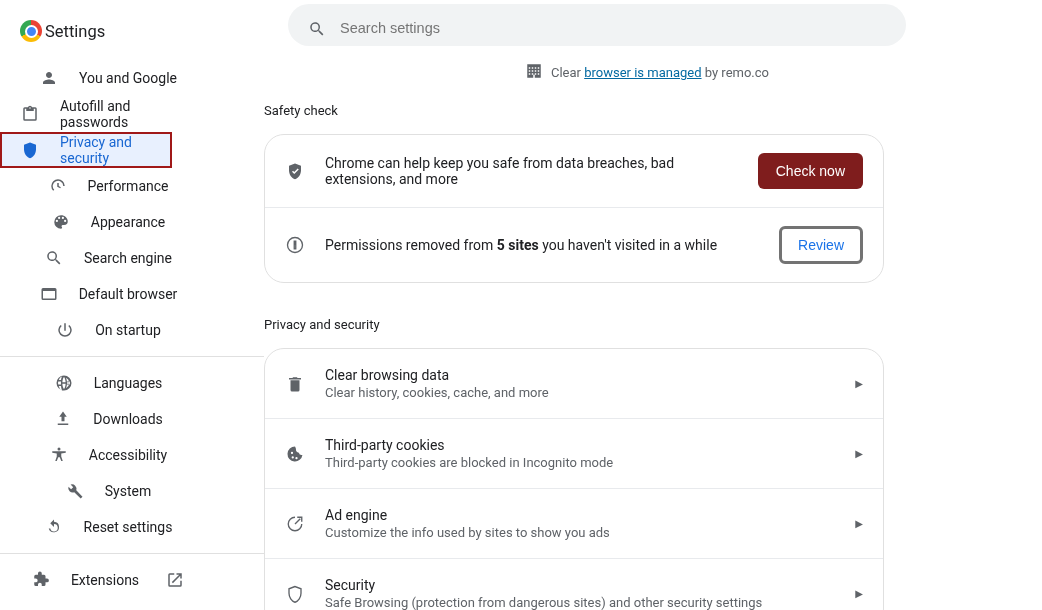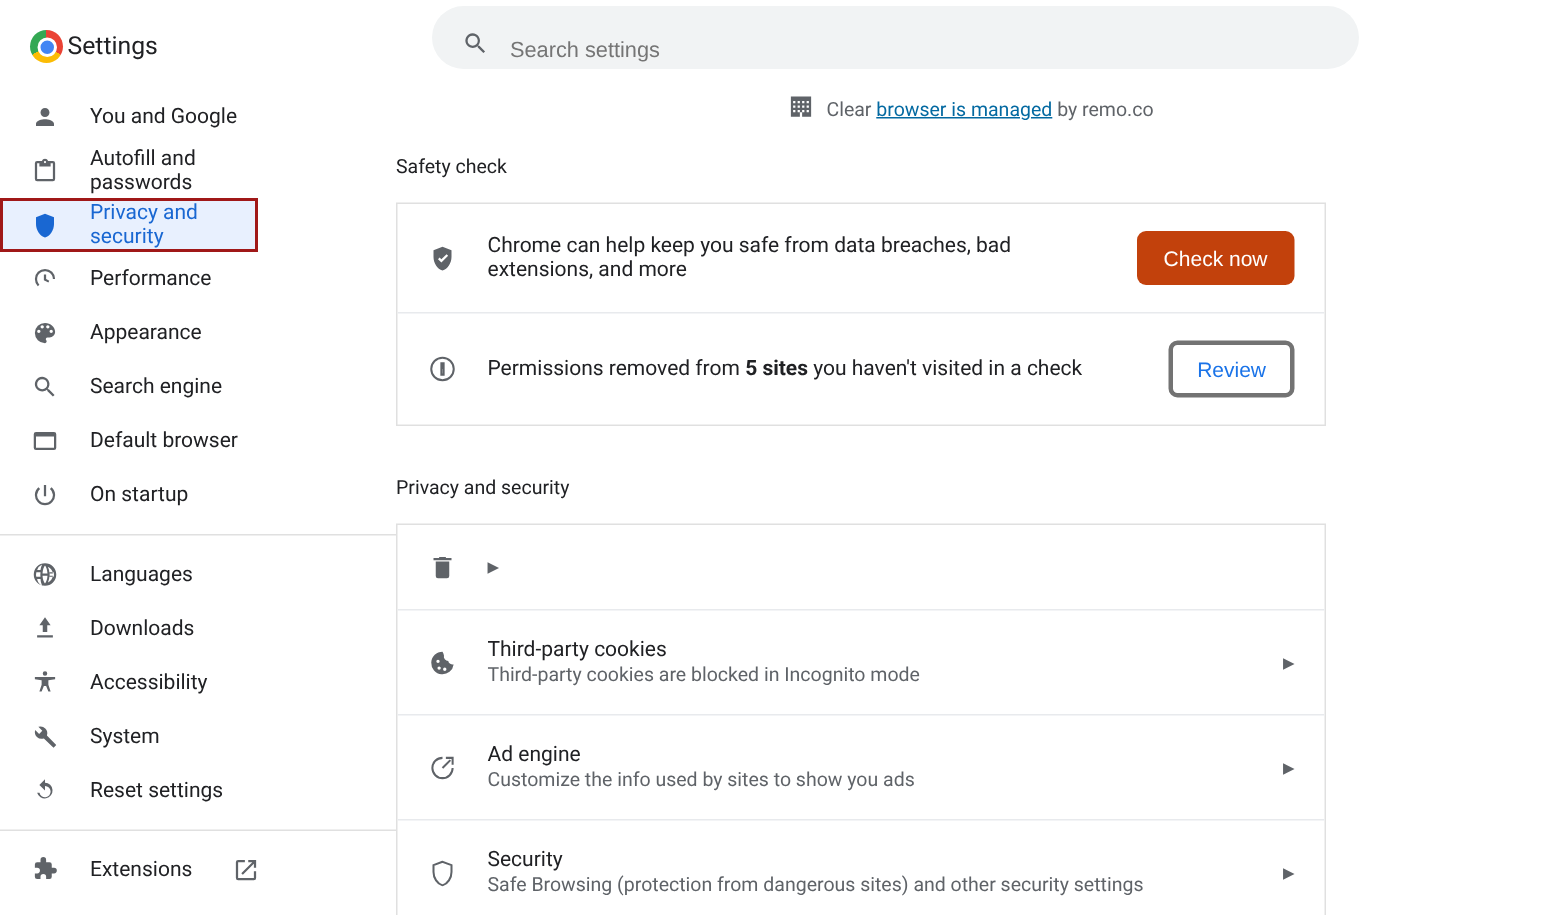--- a/index.html
+++ b/index.html
@@ -2,42 +2,42 @@
 <html><head>
   <meta charset="utf-8">
   <style>
     * { margin: 0; padding: 0; box-sizing: border-box; }
     body { font-family: "Segoe UI", Roboto, Arial, sans-serif; background: #fff; color: #202124; width: 1042px; height: 610px; overflow: hidden; }
     .app { display: flex; height: 100%; }
     .sidebar { width: 264px; flex-shrink: 0; padding-top: 14px; }
     .sidebar-header { display: flex; align-items: center; gap: 3px; padding: 6px 20px 18px 20px; font-size: 16.5px; }
     .chrome-logo { width: 22px; height: 22px; border-radius: 50%; background: conic-gradient(#ea4335 0 120deg, #fbbc05 120deg 240deg, #34a853 240deg 360deg); display:flex; align-items:center; justify-content:center; }
     .chrome-logo::after{ content:''; width:9px; height:9px; border-radius:50%; background:#4285f4; border:2px solid #fff;}
-    .nav-item { display: flex; align-items: center; gap: 20px; padding: 8px 20px; font-size: 14px; color: #202124; cursor: pointer; border-radius: 0 18px 18px 0; margin-right: 48px; height:36px;}
+    .nav-item { display: flex; align-items: center; gap: 20px; padding: 8px 20px; font-size: 14px; color: #202124; cursor: pointer; border-radius: 0 18px 18px 0; margin-right: 48px; height:36px;justify-content:center;}
     .nav-item.active { background: #e8f0fe; color: #1967d2; }
     .nav-item .icon { width: 20px; height: 20px; display: flex; align-items: center; justify-content: center; color: #5f6368; flex-shrink:0;}
     .nav-item.active .icon { color: #1967d2; }
     .nav-divider { height: 1px; background: #e0e0e0; margin: 8px 0; }
     .highlight-nav { border: 2px solid #a01818; border-radius: 0; margin-right: 92px; padding: 6px 18px;}
     .ext-icon { margin-left: 6px; }
 
     .main { flex: 1; padding: 0 36px 0 0; overflow-y: auto; }
-    .search-bar { background: #f1f3f4; border-radius: 24px; height: 42px; display: flex; align-items: flex-end; gap: 14px; padding: 4px 20px; margin: 4px 0 0 24px; width: 618px;}
+    .search-bar { background: #f1f3f4; border-radius: 24px; height: 42px; display: flex; align-items: flex-start; gap: 14px; padding: 16px 20px; margin: 4px 0 0 24px; width: 618px;}
     .search-bar input { border: none; background: transparent; outline: none; font-size: 14.5px; color: #5f6368; flex: 1; }
     .managed-banner { text-align: center; font-size: 13px; color: #5f6368; margin: 16px 0 20px 24px; display:flex; align-items:center; justify-content:center; gap:8px;}
     .managed-banner a { color: #0369a1; text-decoration: underline; }
     .section-title { font-size: 13px; color: #202124; margin: 10px 0 16px 0; font-weight: 400; }
-    .card { border: 1px solid #e0e0e0; border-radius: 0; overflow: hidden; margin-bottom: 34px; }
+    .card { border: 1px solid #e0e0e0; border-radius: 20px; overflow: hidden; margin-bottom: 34px; }
     .card-row { display: flex; align-items: center; padding: 18px 20px; gap: 20px; border-top: 1px solid #e8eaed;}
     .card-row:first-child { border-top: none; }
     .row-title { font-size: 14px; color: #202124; }
     .row-sub { font-size: 13px; color: #5f6368; margin-top: 2px; }
     .row-text { flex: 1; }
     .row-icon { width: 20px; height: 20px; color: #5f6368; display:flex; align-items:center; justify-content:center; flex-shrink:0;}
-    .btn-primary { background: #c2410c; color: #fff; border: none; border-radius: 6px; padding: 10px 18px; font-size: 14px; cursor: pointer; font-weight:500;}
+    .btn-primary { background: #7f1d1d; color: #fff; border: none; border-radius: 6px; padding: 10px 18px; font-size: 14px; cursor: pointer; font-weight:500;}
     .btn-outline { background: #fff; color: #1a73e8; border: 3px solid #737373; border-radius: 6px; padding: 8px 16px; font-size: 14px; cursor: pointer; }
     .chevron { color: #5f6368; font-size: 10px; }
     .content-col { width: 620px; margin-left: 0; }
     svg { width:18px; height:18px; fill:currentColor; }
   </style>
 </head>
 <body>
 
 <div class="app">
   <div class="sidebar">
@@ -203,35 +203,39 @@
           <button class="btn-primary">Check now</button>
         </div>
         <div class="card-row">
           <span class="row-icon">
               <svg viewBox="0 0 24 24">
                 <path d="M12 2a10 10 0 1 0 10 10A10 10 0 0 0 12 2zm1 15h-2v-6h2zm0-8h-2V7h2z" fill="none" stroke="currentColor" stroke-width="1.8"></path>
               </svg>
             </span>
           <div class="row-text">
             <div class="row-title">
-              <span>Permissions removed from </span><b>5 sites</b><span> you haven't visited in a check</span>
+              <span>Permissions removed from </span><b>5 sites</b><span> you haven't visited in a while</span>
             </div>
           </div>
           <button class="btn-outline">Review</button>
         </div>
       </div>
 
       <div class="section-title">Privacy and security</div>
       <div class="card">
         <div class="card-row">
           <span class="row-icon">
               <svg viewBox="0 0 24 24">
                 <path d="M6 7h12v13a2 2 0 0 1-2 2H8a2 2 0 0 1-2-2zM9 4V3h6v1h5v2H4V4z"></path>
               </svg>
             </span>
+          <div class="row-text">
+            <div class="row-title">Clear browsing data</div>
+            <div class="row-sub">Clear history, cookies, cache, and more</div>
+          </div>
           <span class="chevron">▶</span>
         </div>
         <div class="card-row">
           <span class="row-icon">
               <svg viewBox="0 0 24 24">
                 <path d="M12 2a10 10 0 1 0 9.9 11.3 4 4 0 0 1-4.8-3.1 4 4 0 0 1-3.8-4.9A10 10 0 0 0 12 2zM8 9a1.5 1.5 0 1 1-1.5 1.5A1.5 1.5 0 0 1 8 9zm1 6a1.5 1.5 0 1 1-1.5 1.5A1.5 1.5 0 0 1 9 15zm5 1a1.5 1.5 0 1 1-1.5 1.5A1.5 1.5 0 0 1 14 16z"></path>
               </svg>
             </span>
           <div class="row-text">
             <div class="row-title">Third-party cookies</div>

